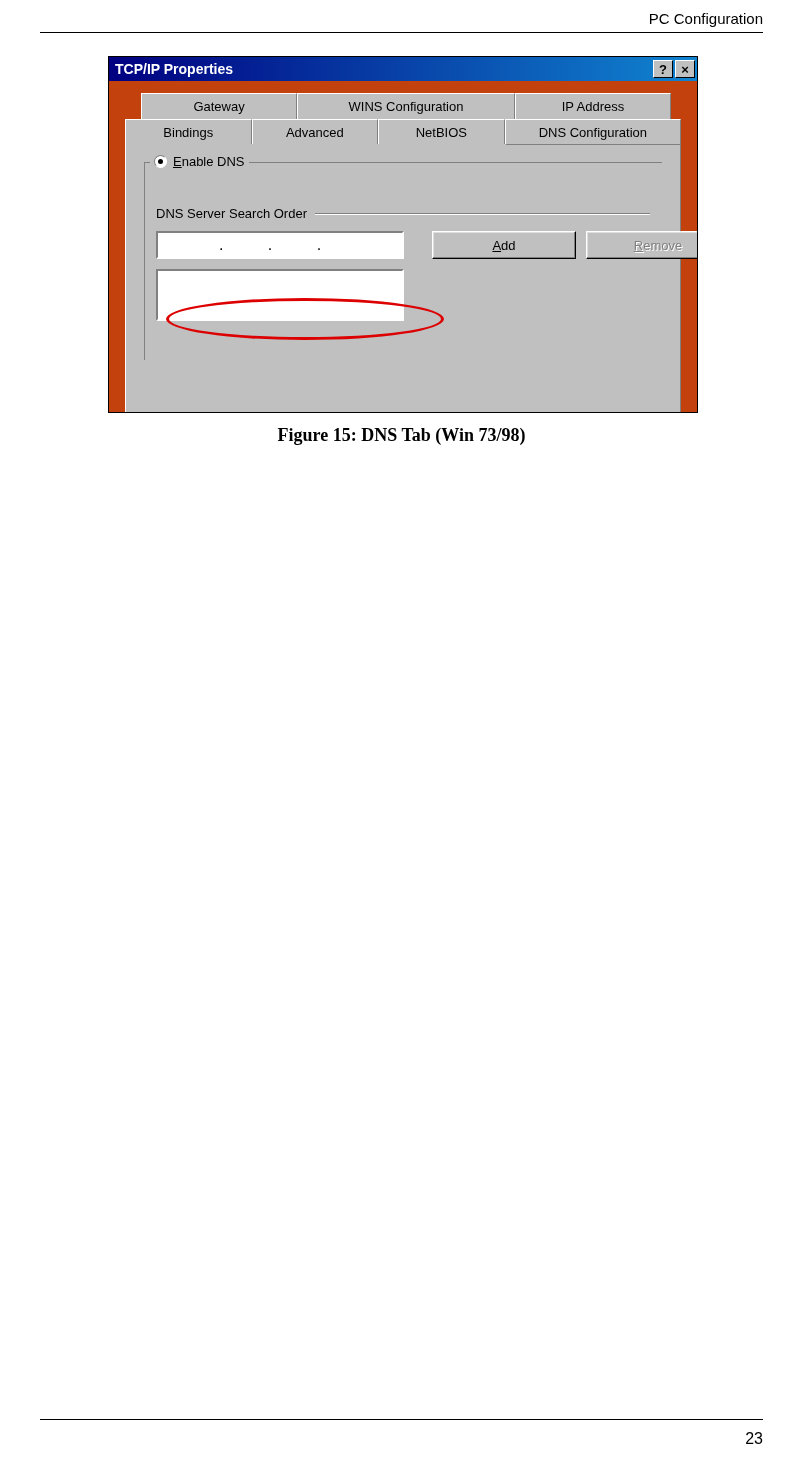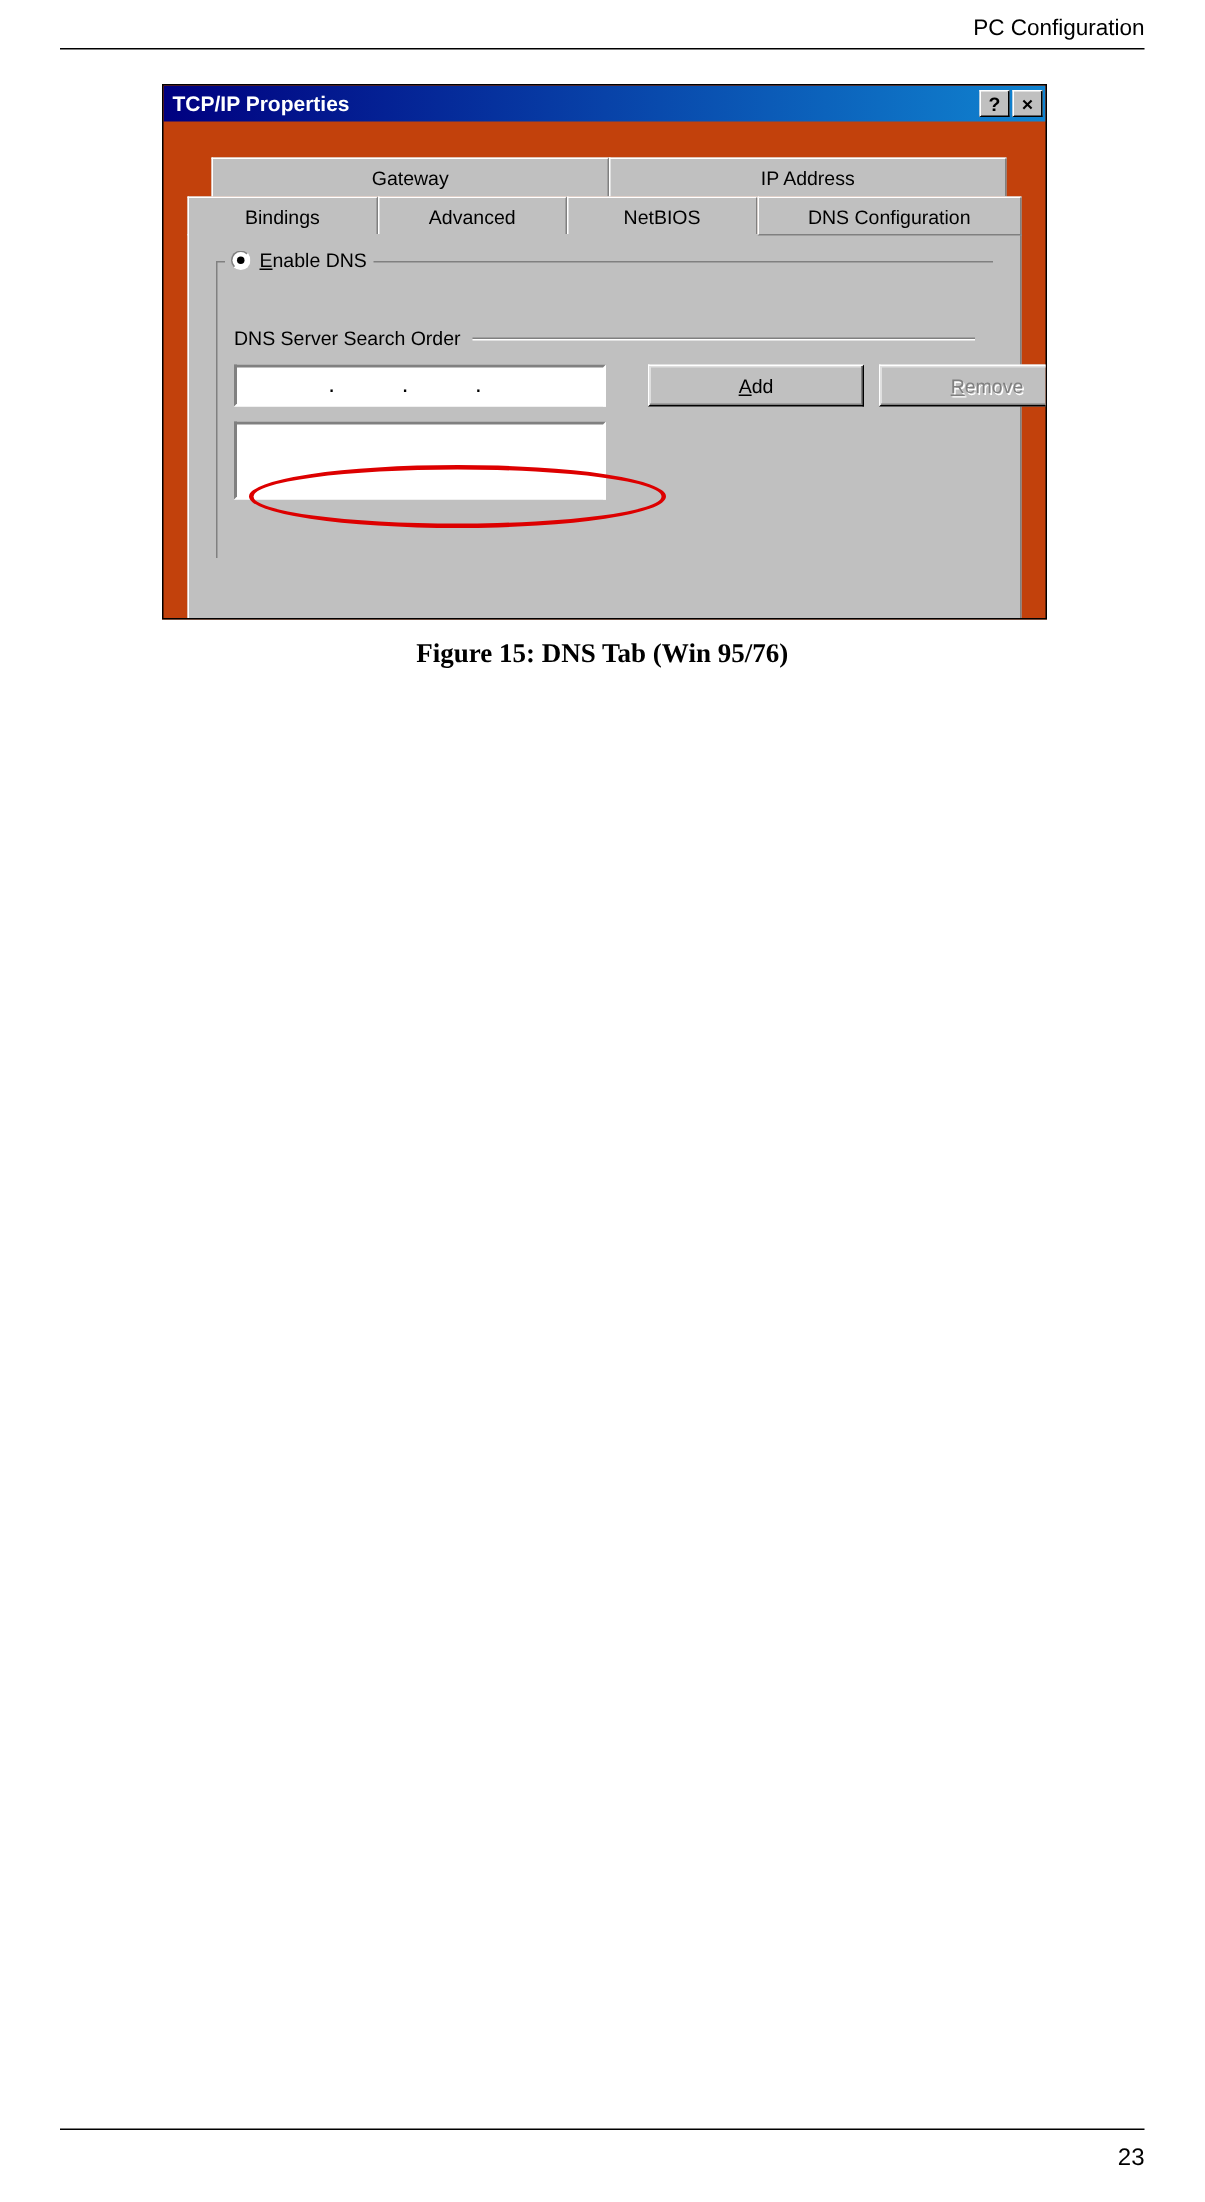--- a/index.html
+++ b/index.html
@@ -93,21 +93,21 @@
     border-bottom: 1px solid #000;
     display: flex;
     align-items: center;
     justify-content: center;
     font-weight: bold;
     font-size: 13px;
     margin-left: 2px;
     color:#000;
   }
   .client {
-    padding: 24px 16px 0 16px;
+    padding: 12px 16px 0 16px;
     position: relative;
   }
   .tab-row { display: flex; position: relative; }
   .tab-row.back { margin-left: 16px; width: 530px;}
   .tab {
     flex: 1;
     height: 26px;
     background: #c0c0c0;
     border-top: 1px solid #fff;
     border-left: 1px solid #fff;
@@ -223,20 +223,21 @@
       <div class="titlebar">
         <span class="titlebar-text">TCP/IP Properties</span>
         <div class="titlebar-buttons">
           <div class="tb-btn">?</div>
           <div class="tb-btn">×</div>
         </div>
       </div>
       <div class="client">
         <div class="tab-row back">
           <div class="tab">Gateway</div>
+          <div class="tab" style="flex:1.4">WINS Configuration</div>
           <div class="tab">IP Address</div>
         </div>
         <div class="tab-row front">
           <div class="tab">Bindings</div>
           <div class="tab">Advanced</div>
           <div class="tab">NetBIOS</div>
           <div class="tab active" style="flex:1.4">DNS Configuration</div>
         </div>
         <div class="tab-body">
 
@@ -271,17 +272,17 @@
               </div>
             </div>
 
             <div class="ellipse"></div>
           </div>
         </div>
       </div>
     </div>
   </div>
 
-  <div class="caption">Figure 15: DNS Tab (Win 95/76)</div>
+  <div class="caption">Figure 15: DNS Tab (Win 73/98)</div>
 
   <div class="hr-bottom"></div>
   <div class="page-number">23</div>
 </div>
 
 </body></html>

